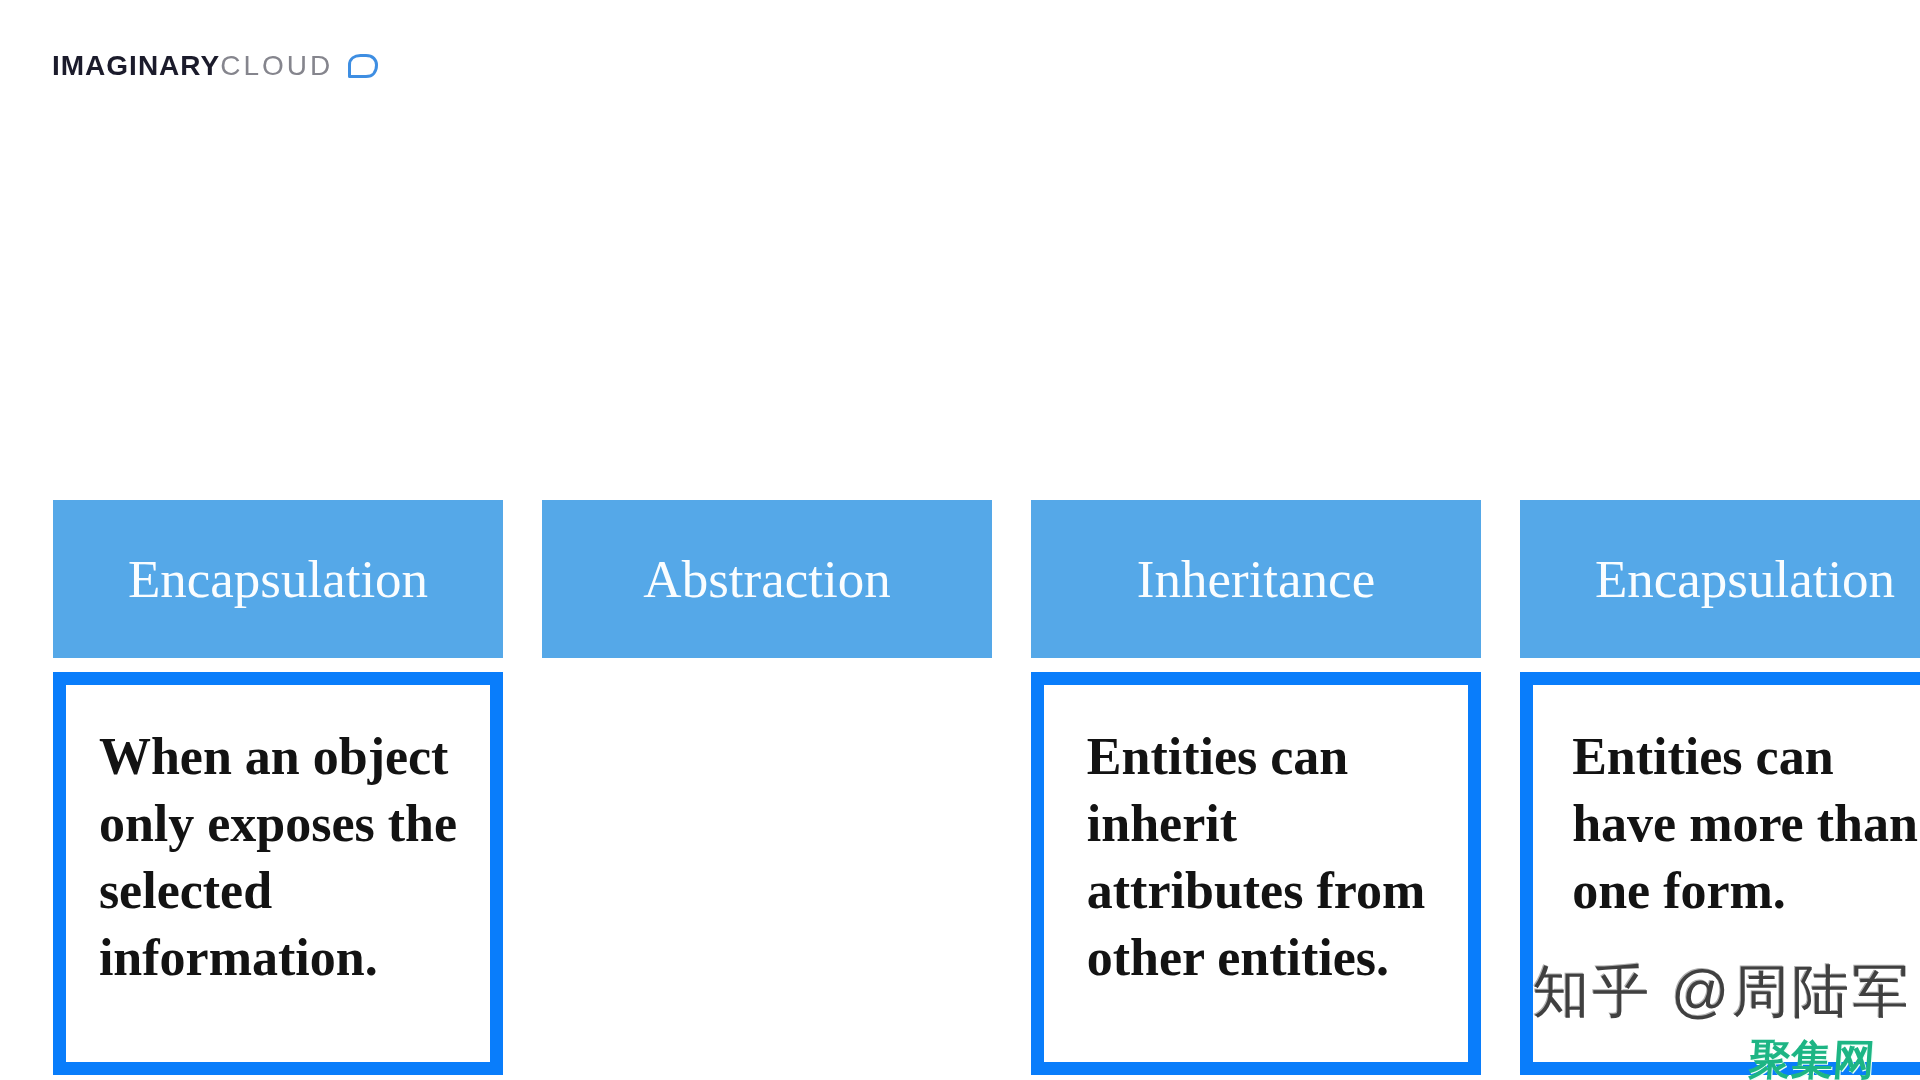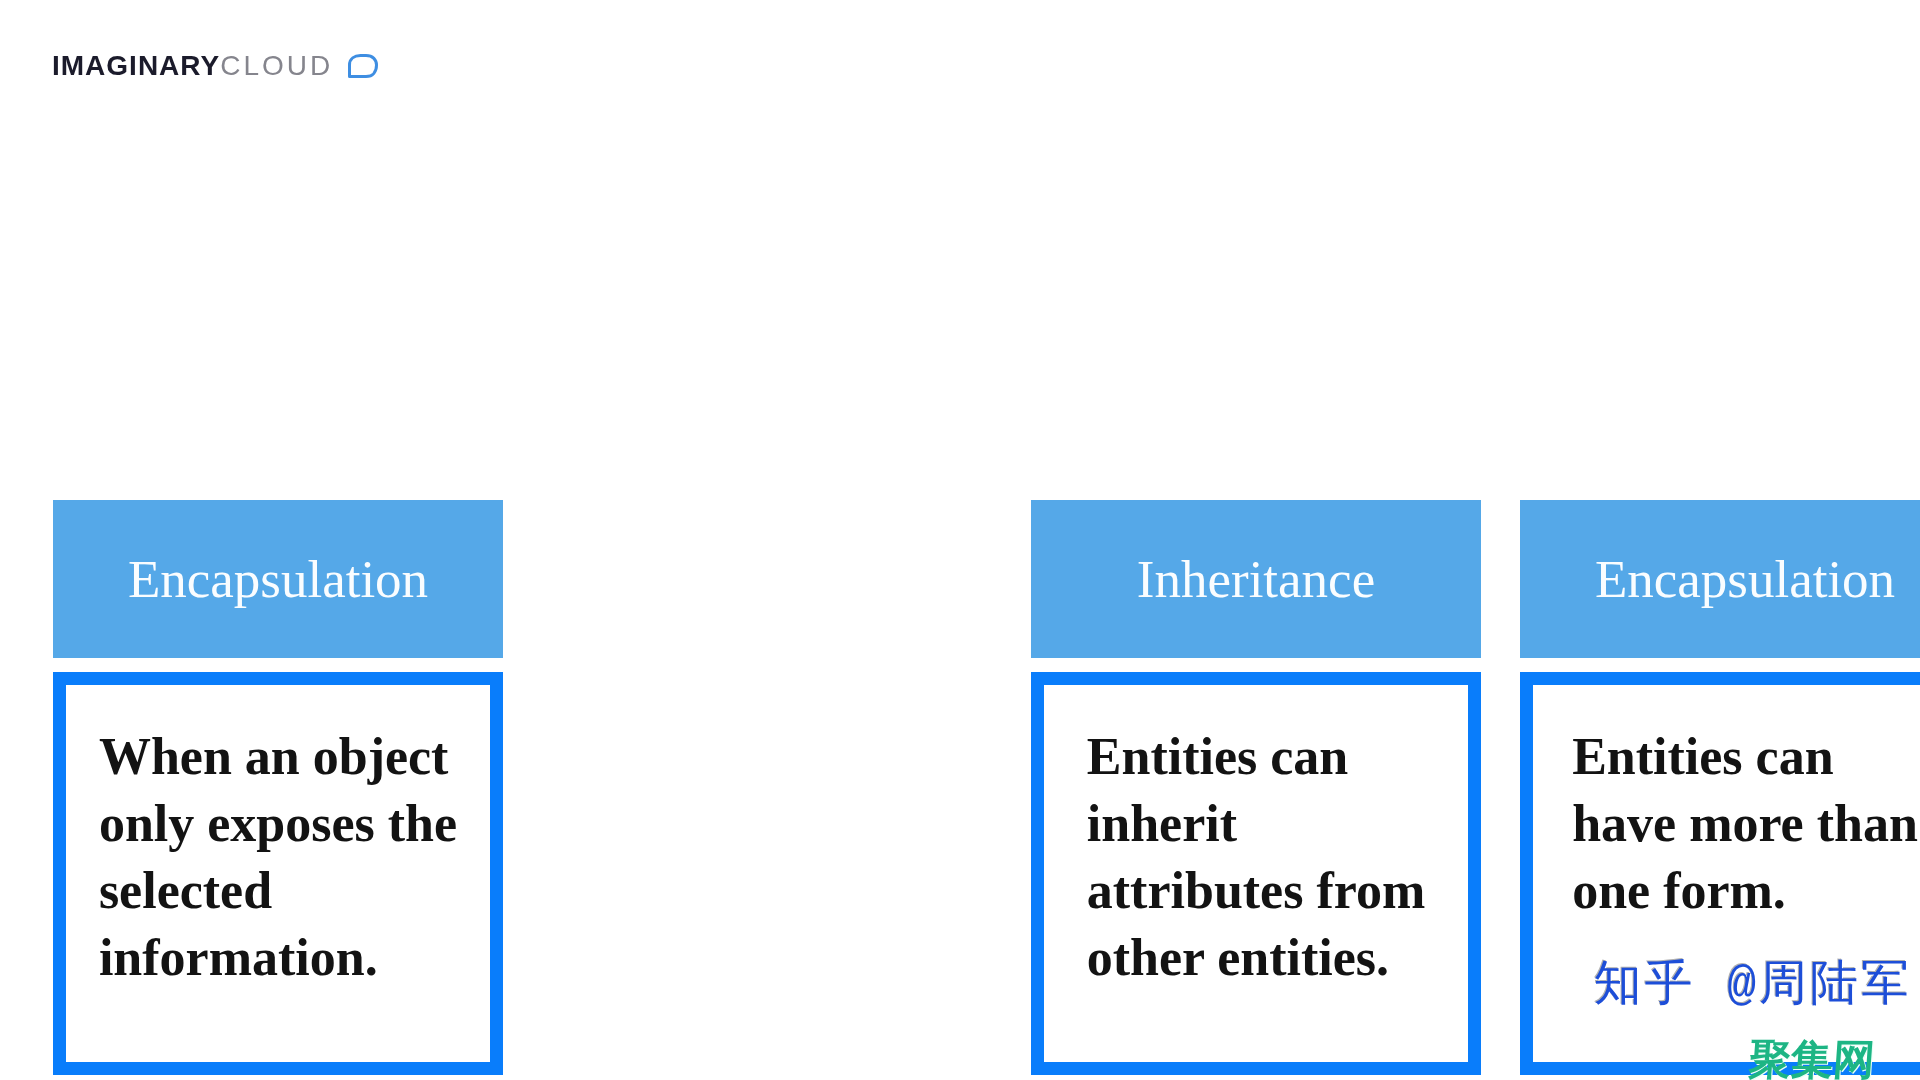--- a/index.html
+++ b/index.html
@@ -95,25 +95,25 @@
     color: #131313;
     white-space: pre-line;
     font-weight: bold;
   }
 
   
   .wm-zhihu {
     position: absolute;
     right: 47px;
     top: 960px;
-    font-family: Liberation Mono, monospace;
-    font-size: 48px;
+    font-family: Liberation Sans, sans-serif;
+    font-size: 57px;
     line-height: 1.1;
     letter-spacing: 3px;
-    color: #1d4ed8;
+    color: #404040;
     text-shadow: 1px 1px 0 #ffffff, -1px -1px 0 #b0b0b0;
   }
   .wm-green {
     position: absolute;
     right: 84px;
     top: 1032px;
     font-family: "Liberation Sans", "DejaVu Sans", sans-serif;
     font-size: 42px;
     font-weight: 800;
     color: #1DB584;
@@ -141,20 +141,21 @@
       <div class="col-header">Encapsulation</div>
       <div class="col-box">
         <p class="col-text">When an object
 only exposes the
 selected
 information.</p>
       </div>
     </section>
 
     <section class="column">
+      <div class="col-header">Abstraction</div>
     </section>
 
     <section class="column">
       <div class="col-header">Inheritance</div>
       <div class="col-box">
         <p class="col-text">Entities can
 inherit
 attributes from
 other entities.</p>
       </div>

